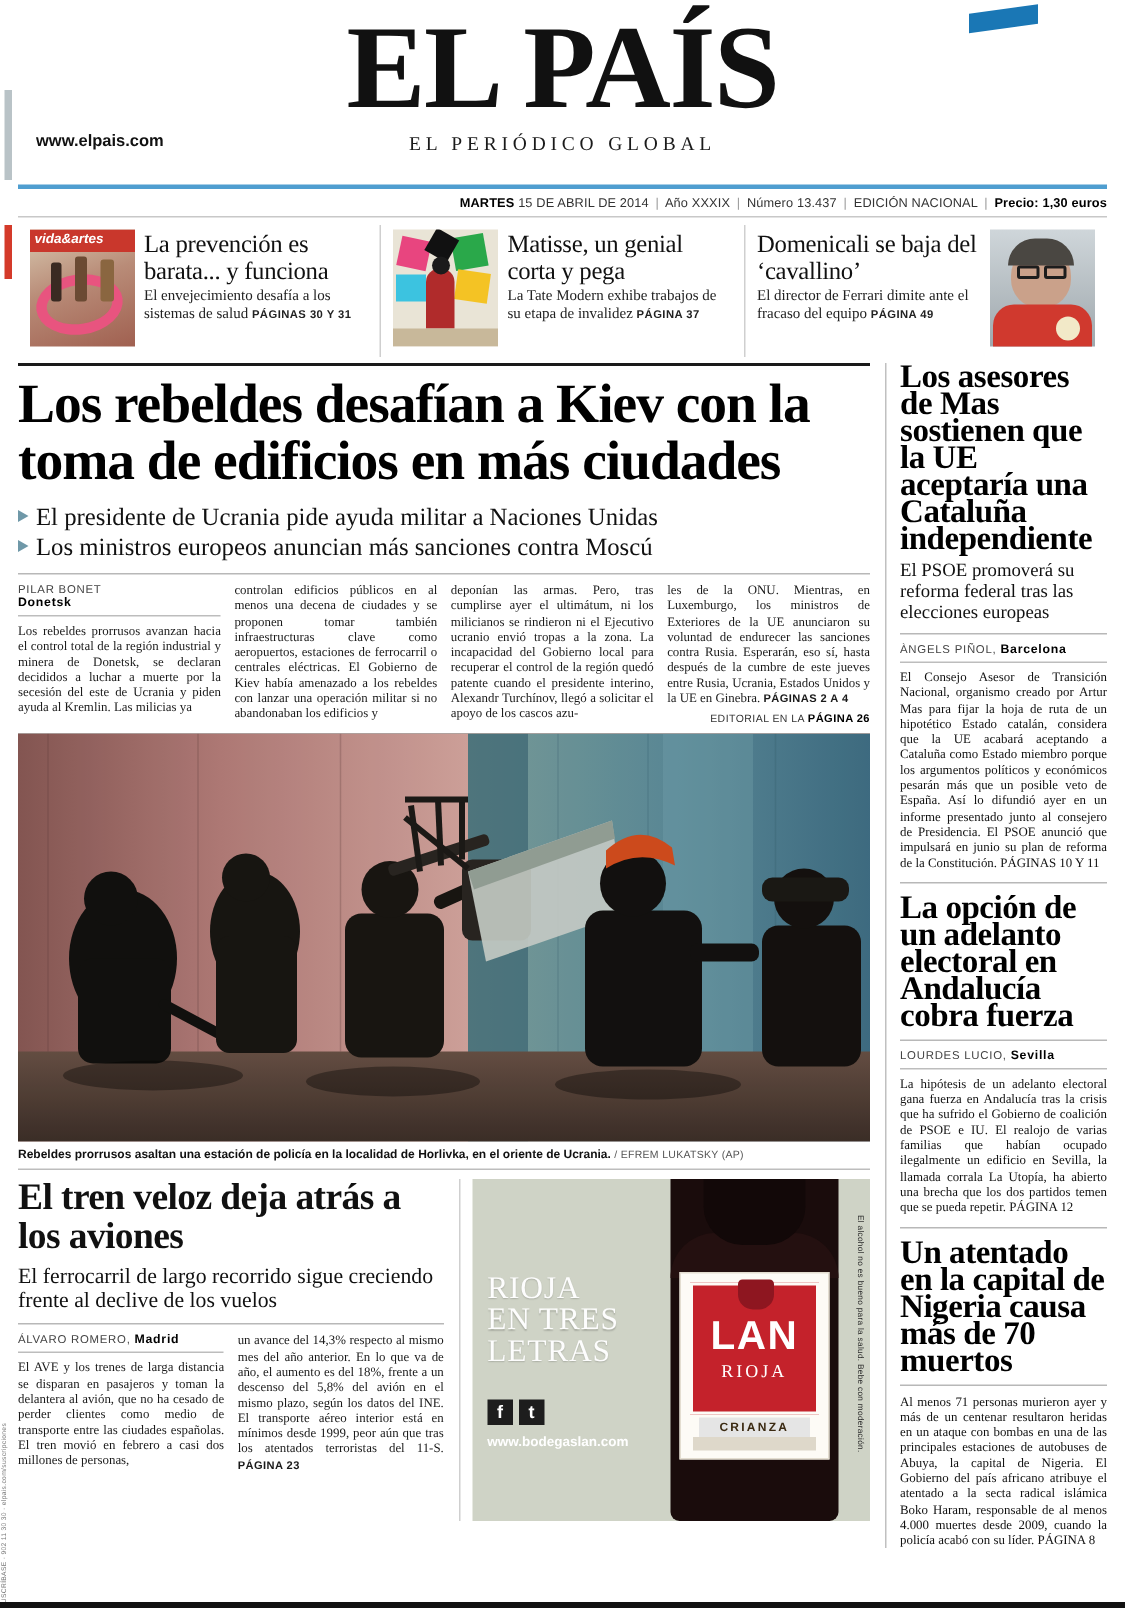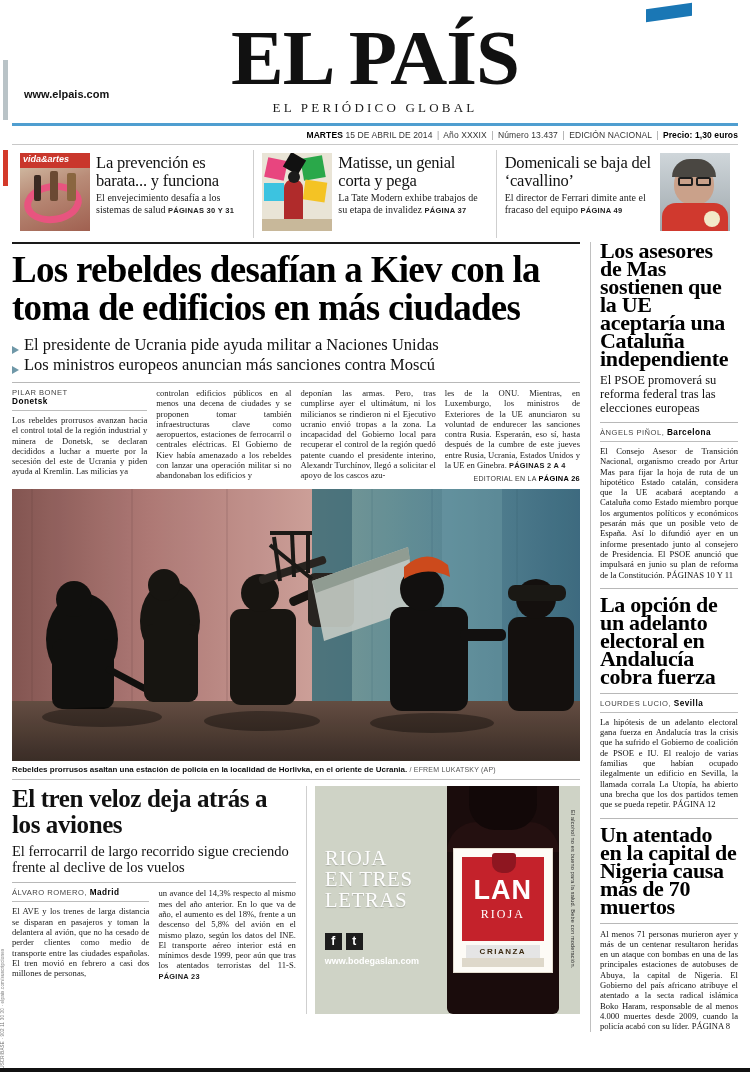--- a/index.html
+++ b/index.html
@@ -5,21 +5,21 @@
   * { margin:0; padding:0; box-sizing:border-box; }
   html,body { background:#ffffff; }
   body {
     width:750px; height:1072px; position:relative; overflow:hidden;
     font-family:"Liberation Serif", serif; color:#111;
   }
   .page { position:absolute; inset:0; padding:0 12px; }
 
   
   .masthead { position:relative; height:118px; }
-  .logo-wrap { text-align:center; padding-top:18px; position:relative; }
+  .logo-wrap { text-align:center; padding-top:6px; position:relative; }
   .logo {
     font-family:"Liberation Serif", serif; font-weight:bold;
     font-size:79px; letter-spacing:-1px; line-height:1;
     display:inline-block; position:relative;
   }
   .accent-bar {
     position:absolute; top:6px; right:46px; width:46px; height:13px;
     background:#1a77b5; transform:skewY(-8deg);
   }
   .tagline {
@@ -86,21 +86,21 @@
   .left-col { width:578px; padding-right:10px; }
   .right-col { width:148px; border-left:1px solid #c0c0c0; padding-left:9px; }
 
   .lead-head {
     font-family:"Liberation Serif", serif; font-weight:bold;
     font-size:37px; line-height:38px; letter-spacing:-.7px; color:#000;
     border-top:2px solid #1a1a1a; padding-top:7px;
   }
   .bullets { margin-top:8px; }
   .bullet {
-    display:flex; align-items:flex-end; gap:5px;
+    display:flex; align-items:center; gap:5px;
     font-size:16.5px; line-height:20px; font-family:"Liberation Serif", serif;
   }
   .tri {
     width:0; height:0; border-left:7px solid #6f98a8;
     border-top:4.5px solid transparent; border-bottom:4.5px solid transparent;
     flex:0 0 auto; position:relative; top:-1px;
   }
   .rule-thin { border-top:1px solid #b8b8b8; margin:7px 0 5px; }
 
   .body-cols { display:flex; gap:9px; }

